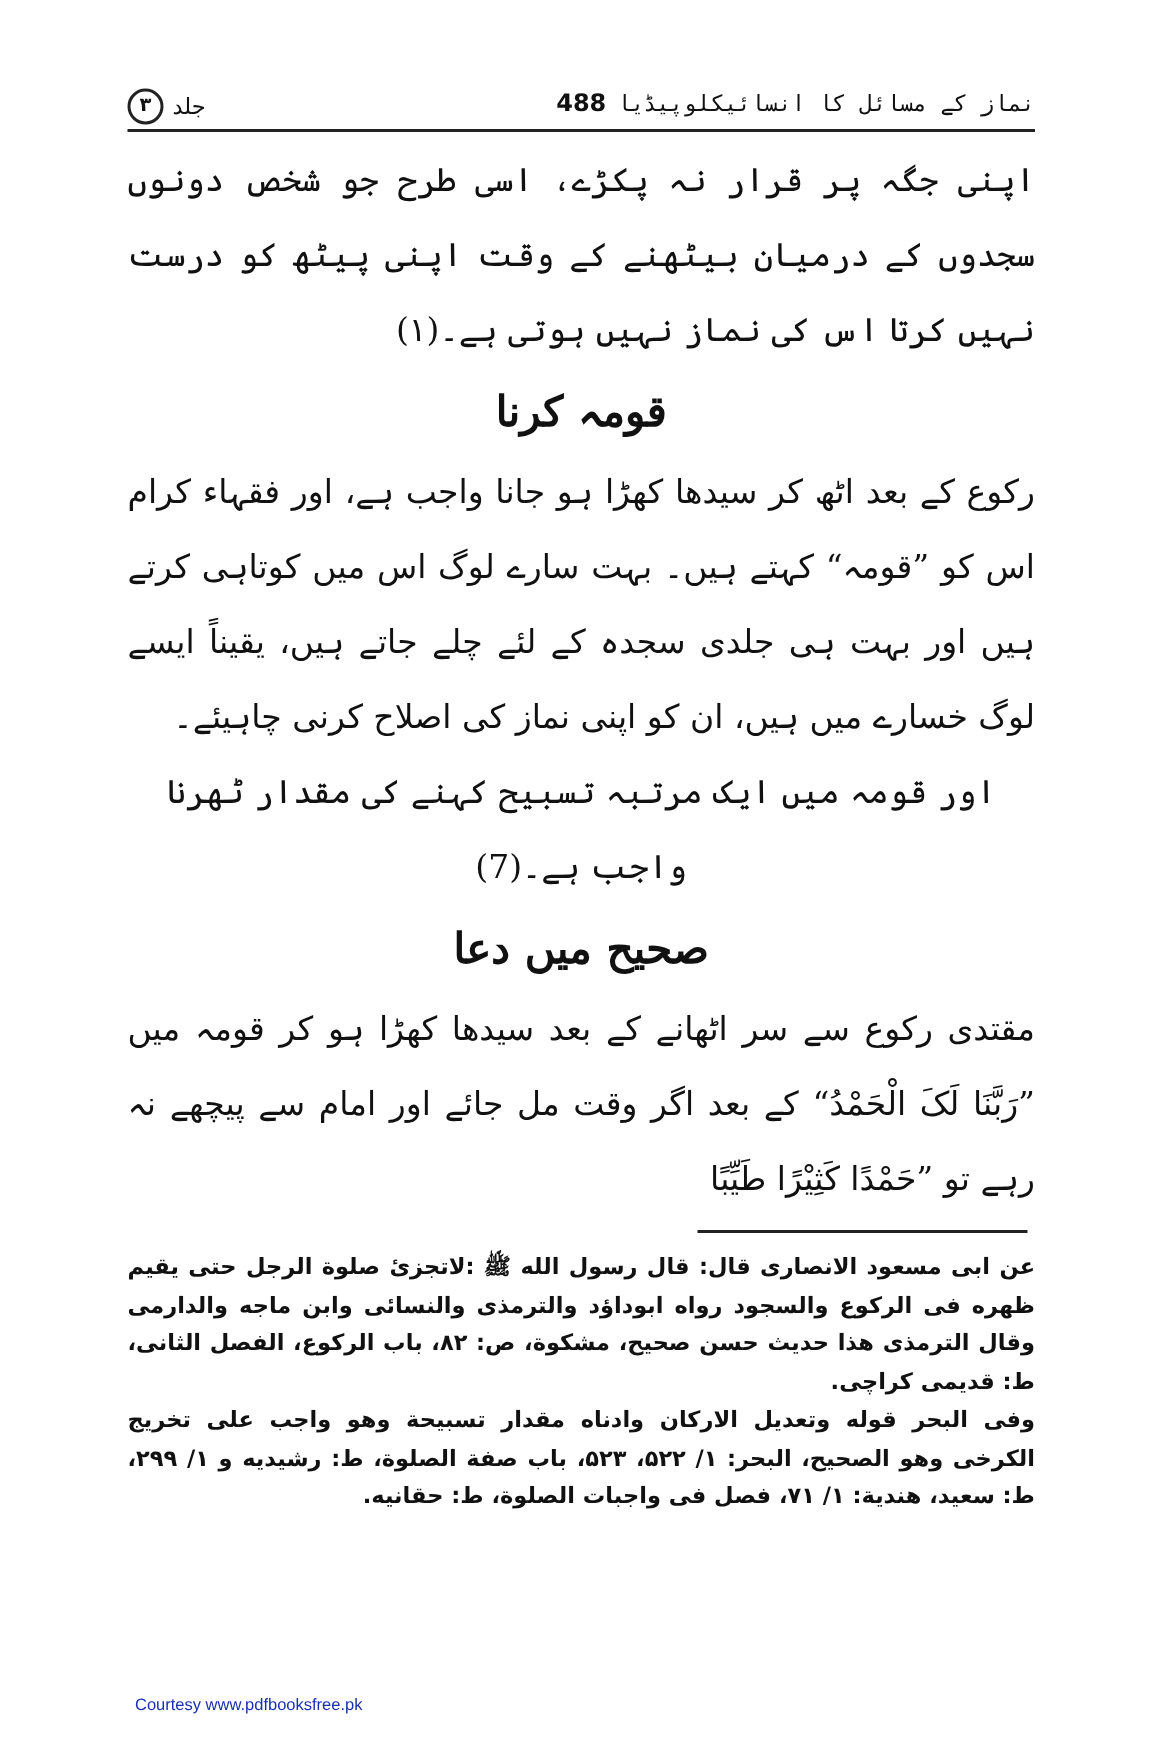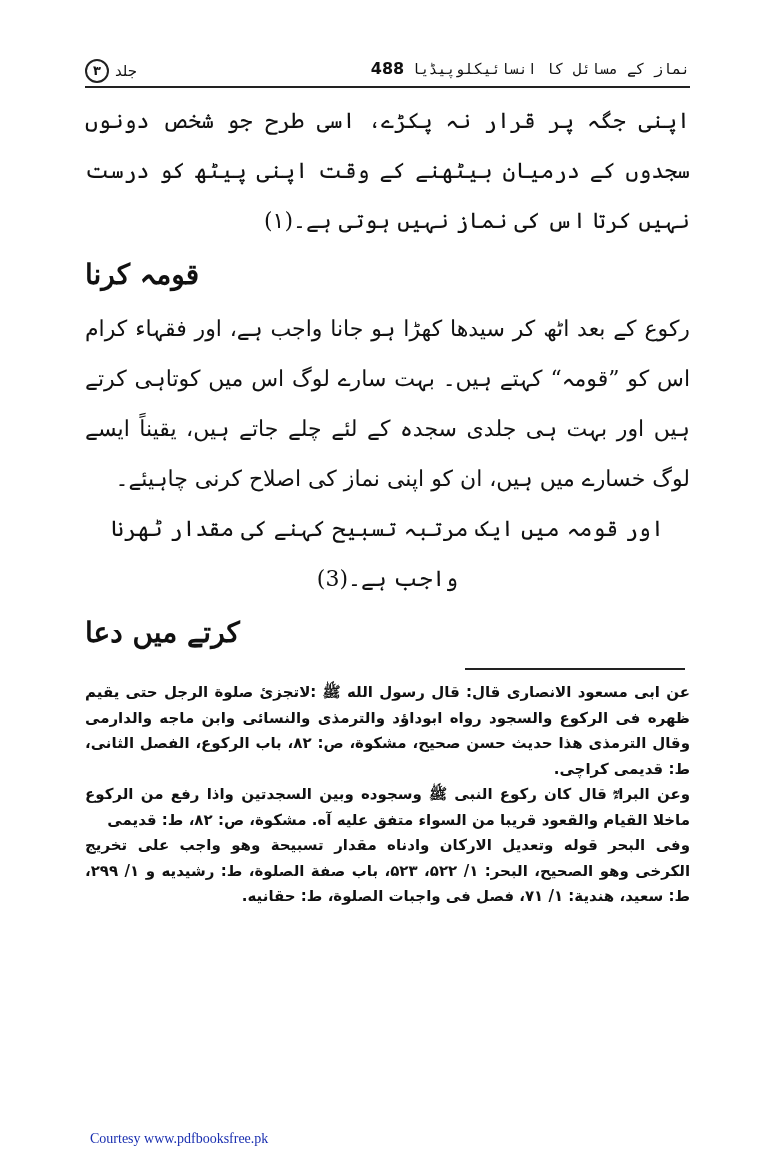--- a/index.html
+++ b/index.html
@@ -68,21 +68,21 @@
       font-size: 22px;
       line-height: 50px;
       text-align: justify;
       text-align-last: right;
       margin: 0;
     }
     .p1 { margin-top: 8px; }
     .heading {
       font-family: "DejaVu Serif", serif;
       font-size: 28px;
-      text-align: left;
+      text-align: center;
       font-weight: bold;
       line-height: 54px;
       margin: 2px 0;
     }
     .centered-line {
       text-align: center;
       text-align-last: center;
     }
     .footnote-rule {
       width: 220px;
@@ -97,22 +97,22 @@
       font-weight: bold;
       line-height: 25.5px;
       text-align: justify;
       text-align-last: right;
     }
     .footnotes p { margin: 0; }
     .courtesy {
       position: absolute;
       left: 90px;
       top: 1131px;
-      font-family: Liberation Serif, serif;
-      font-size: 14px;
+      font-family: Liberation Sans, sans-serif;
+      font-size: 11px;
       color: #1a2fb0;
       direction: ltr;
       text-align: right;
     }
   </style>
 </head>
 <body>
 
 <div class="page">
 
@@ -123,28 +123,28 @@
       <span>جلد</span>
       <span class="vol-num">۳</span>
     </span>
   </div>
 
   <p class="body-text p1">اپنی جگہ پر قرار نہ پکڑے، اسی طرح جو شخص دونوں سجدوں کے درمیان بیٹھنے کے وقت اپنی پیٹھ کو درست نہیں کرتا اس کی نماز نہیں ہوتی ہے۔(۱)</p>
 
   <div class="heading">قومہ کرنا</div>
 
   <p class="body-text">رکوع کے بعد اٹھ کر سیدھا کھڑا ہو جانا واجب ہے، اور فقہاء کرام اس کو ”قومہ“ کہتے ہیں۔ بہت سارے لوگ اس میں کوتاہی کرتے ہیں اور بہت ہی جلدی سجدہ کے لئے چلے جاتے ہیں، یقیناً ایسے لوگ خسارے میں ہیں، ان کو اپنی نماز کی اصلاح کرنی چاہیئے۔</p>
-  <p class="body-text centered-line">اور قومہ میں ایک مرتبہ تسبیح کہنے کی مقدار ٹھرنا واجب ہے۔(3)</p>
+  <p class="body-text centered-line">اور قومہ میں ایک مرتبہ تسبیح کہنے کی مقدار ٹھرنا واجب ہے۔(7)</p>
 
-  <div class="heading">کرتے میں دعا</div>
+  <div class="heading">صحیح میں دعا</div>
 
+  <p class="body-text">مقتدی رکوع سے سر اٹھانے کے بعد سیدھا کھڑا ہو کر قومہ میں ”رَبَّنَا لَکَ الْحَمْدُ“ کے بعد اگر وقت مل جائے اور امام سے پیچھے نہ رہے تو ”حَمْدًا کَثِیْرًا طَیِّبًا</p>
 
   <div class="footnote-rule"></div>
 
   <div class="footnotes">
     <p>عن ابی مسعود الانصاری قال: قال رسول الله ﷺ :لاتجزیٔ صلوة الرجل حتی یقیم ظھره فی الرکوع والسجود رواه ابوداؤد والترمذی والنسائی وابن ماجه والدارمی وقال الترمذی ھذا حدیث حسن صحیح، مشکوة، ص: ۸۲، باب الرکوع، الفصل الثانی، ط: قدیمی کراچی.</p>
-    <p>وعن البراءؓ قال کان رکوع النبی ﷺ وسجوده وبین السجدتین واذا رفع من الرکوع ماخلا القیام والقعود قریبا من السواء متفق علیه آه. مشکوة، ص: ۸۲، ط: قدیمی</p>
     <p>وفی البحر قوله وتعدیل الارکان وادناه مقدار تسبیحة وھو واجب علی تخریج الکرخی وھو الصحیح، البحر: ۱/ ۵۲۲، ۵۲۳، باب صفة الصلوة، ط: رشیدیه و ۱/ ۲۹۹، ط: سعید، ھندیة: ۱/ ۷۱، فصل فی واجبات الصلوة، ط: حقانیه.</p>
 
   </div>
 </div>
 
 <div class="courtesy">Courtesy www.pdfbooksfree.pk</div>
 
 </body></html>

